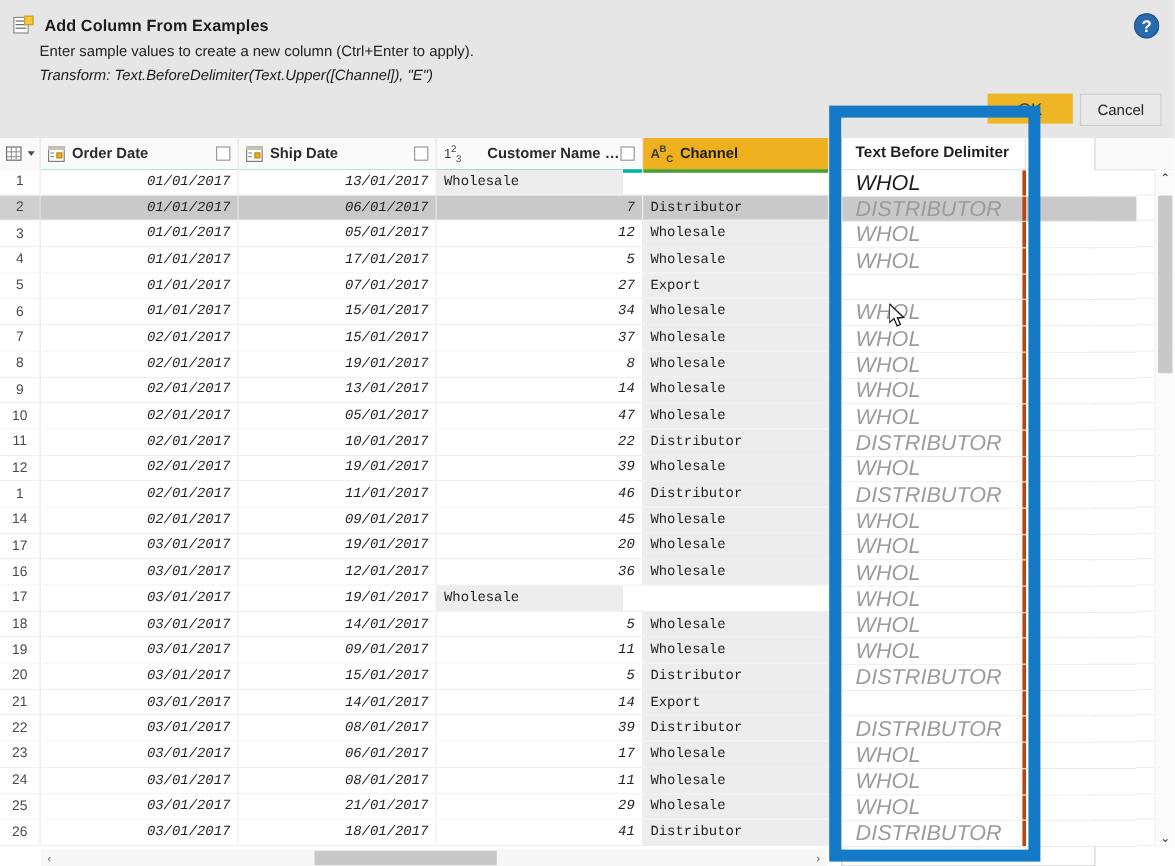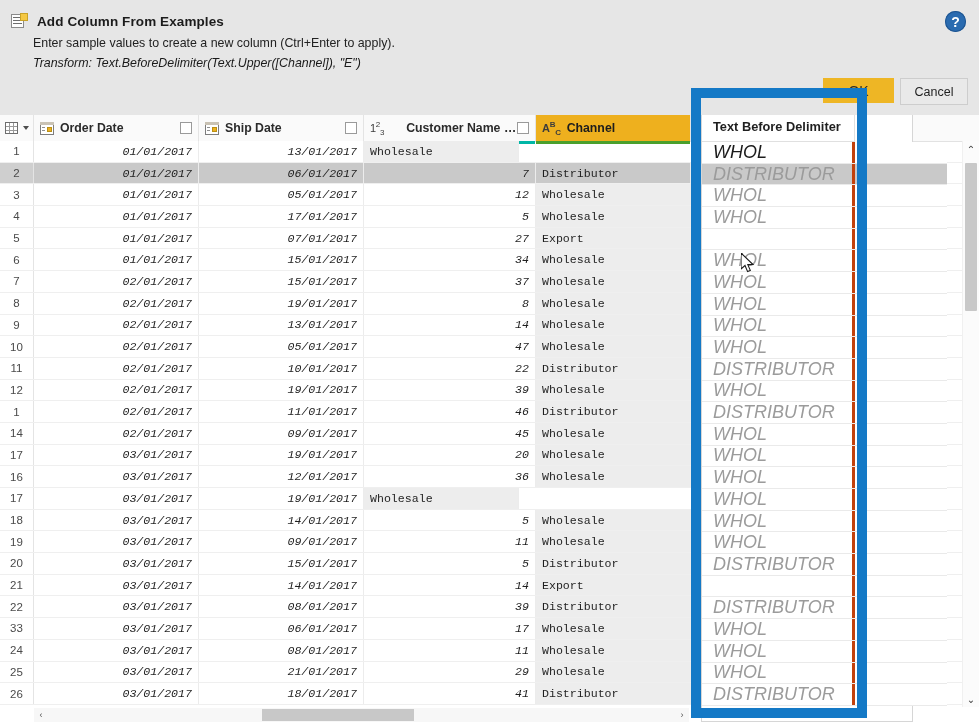--- a/index.html
+++ b/index.html
@@ -402,21 +402,21 @@
           <div class="cell c-chan">Export</div>
         </div>
         <div class="drow">
           <div class="rownum">22</div>
           <div class="cell c-date">03/01/2017</div>
           <div class="cell c-date">08/01/2017</div>
           <div class="cell c-num">39</div>
           <div class="cell c-chan">Distributor</div>
         </div>
         <div class="drow">
-          <div class="rownum">33</div>
+          <div class="rownum">23</div>
           <div class="cell c-date">03/01/2017</div>
           <div class="cell c-date">06/01/2017</div>
           <div class="cell c-num">17</div>
           <div class="cell c-chan">Wholesale</div>
         </div>
         <div class="drow">
           <div class="rownum">24</div>
           <div class="cell c-date">03/01/2017</div>
           <div class="cell c-date">08/01/2017</div>
           <div class="cell c-num">11</div>

